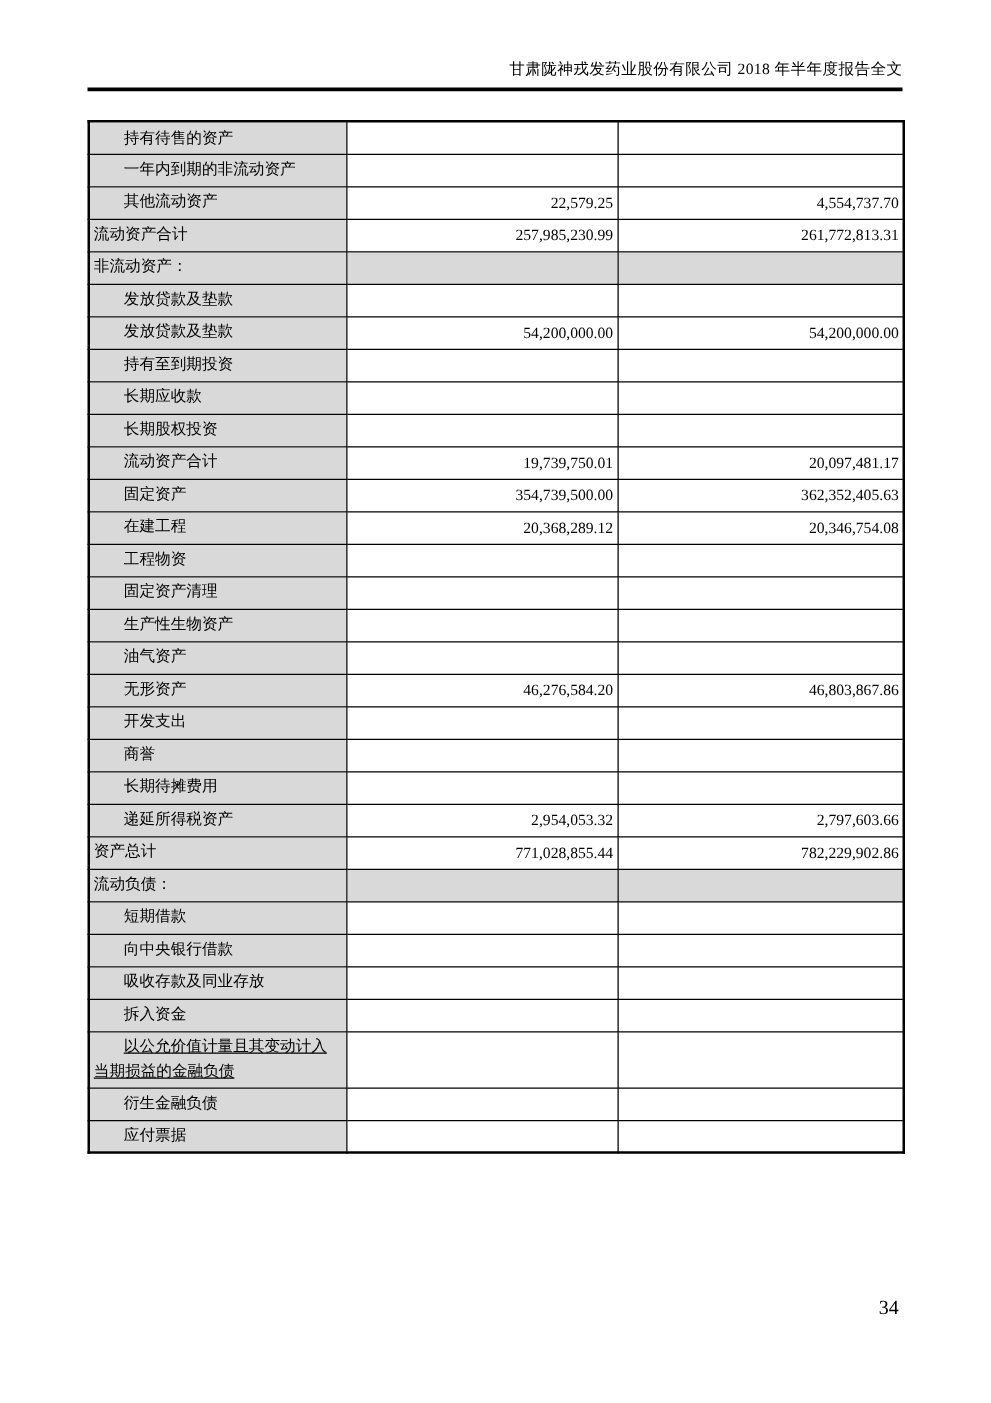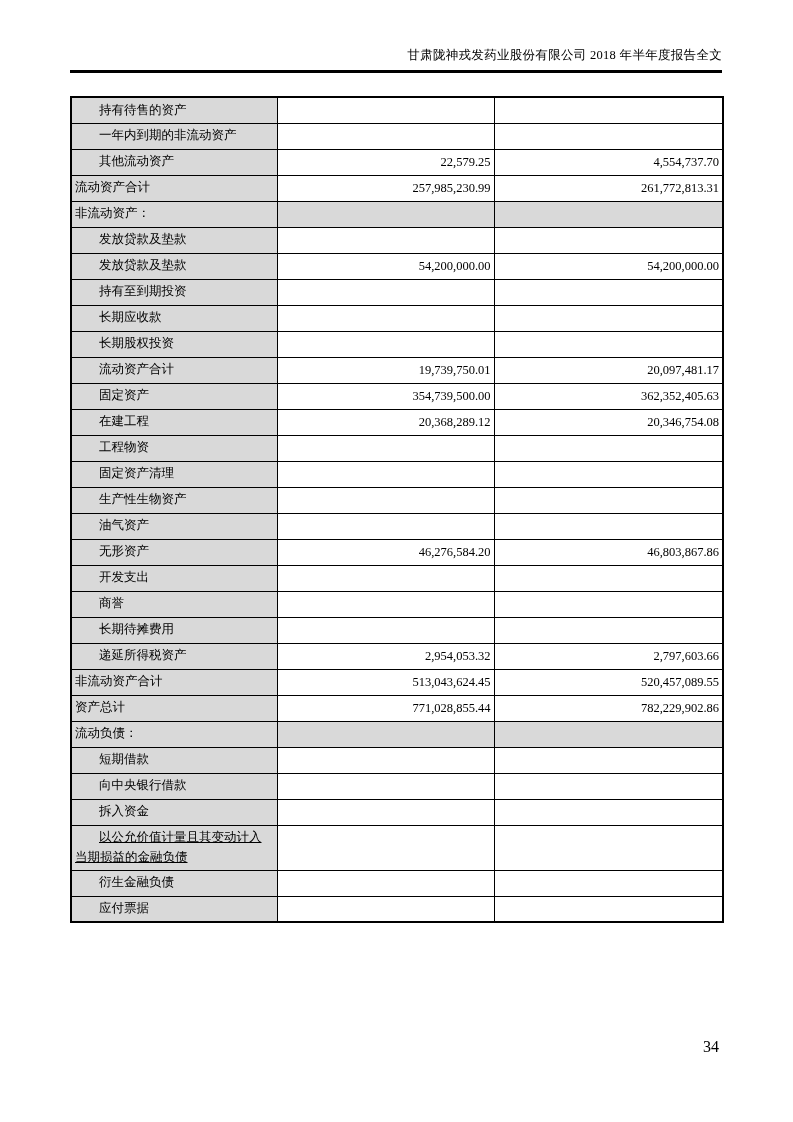--- a/index.html
+++ b/index.html
@@ -190,41 +190,41 @@
             <td class="label-cell">长期待摊费用</td>
             <td class="value-cell"></td>
             <td class="value-cell"></td>
           </tr>
           <tr class="row-item">
             <td class="label-cell">递延所得税资产</td>
             <td class="value-cell">2,954,053.32</td>
             <td class="value-cell">2,797,603.66</td>
           </tr>
           <tr class="row-total">
-            <td class="label-cell">非流动资产合计</td>
-            <td class="value-cell">513,043,624.45</td>
-            <td class="value-cell">520,457,089.55</td>
-          </tr>
-          <tr class="row-total">
             <td class="label-cell">资产总计</td>
             <td class="value-cell">771,028,855.44</td>
             <td class="value-cell">782,229,902.86</td>
           </tr>
           <tr class="row-section">
             <td class="label-cell">流动负债：</td>
             <td class="value-cell"></td>
             <td class="value-cell"></td>
           </tr>
           <tr class="row-item">
             <td class="label-cell">短期借款</td>
             <td class="value-cell"></td>
             <td class="value-cell"></td>
           </tr>
           <tr class="row-item">
             <td class="label-cell">向中央银行借款</td>
+            <td class="value-cell"></td>
+            <td class="value-cell"></td>
+          </tr>
+          <tr class="row-item">
+            <td class="label-cell">吸收存款及同业存放</td>
             <td class="value-cell"></td>
             <td class="value-cell"></td>
           </tr>
           <tr class="row-item">
             <td class="label-cell">拆入资金</td>
             <td class="value-cell"></td>
             <td class="value-cell"></td>
           </tr>
           <tr class="row-wrap">
             <td class="label-cell">以公允价值计量且其变动计入当期损益的金融负债</td>

